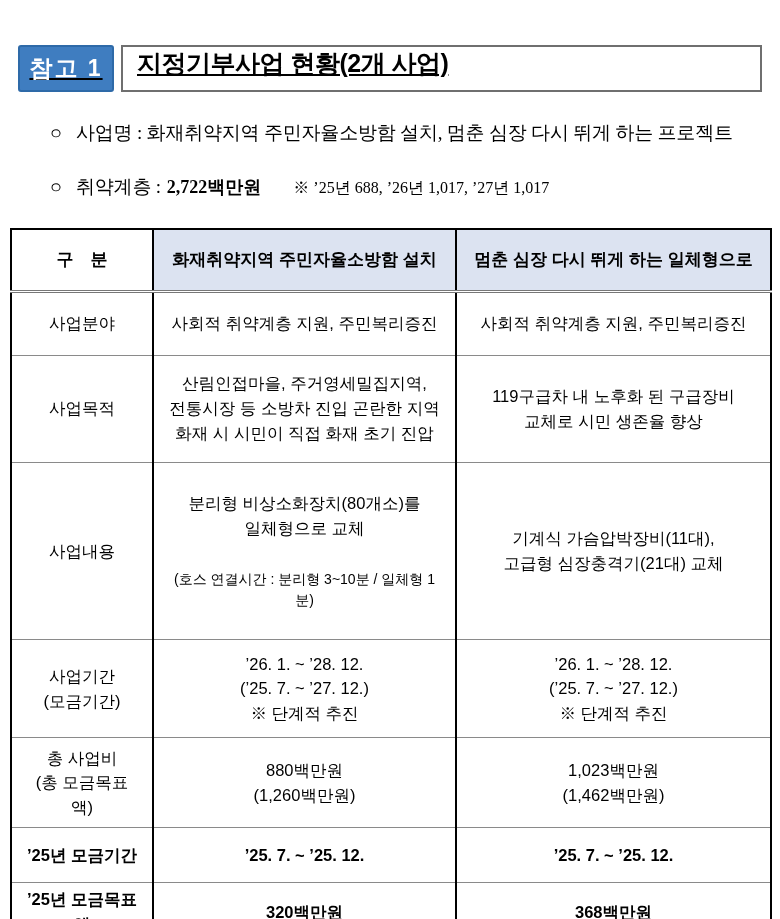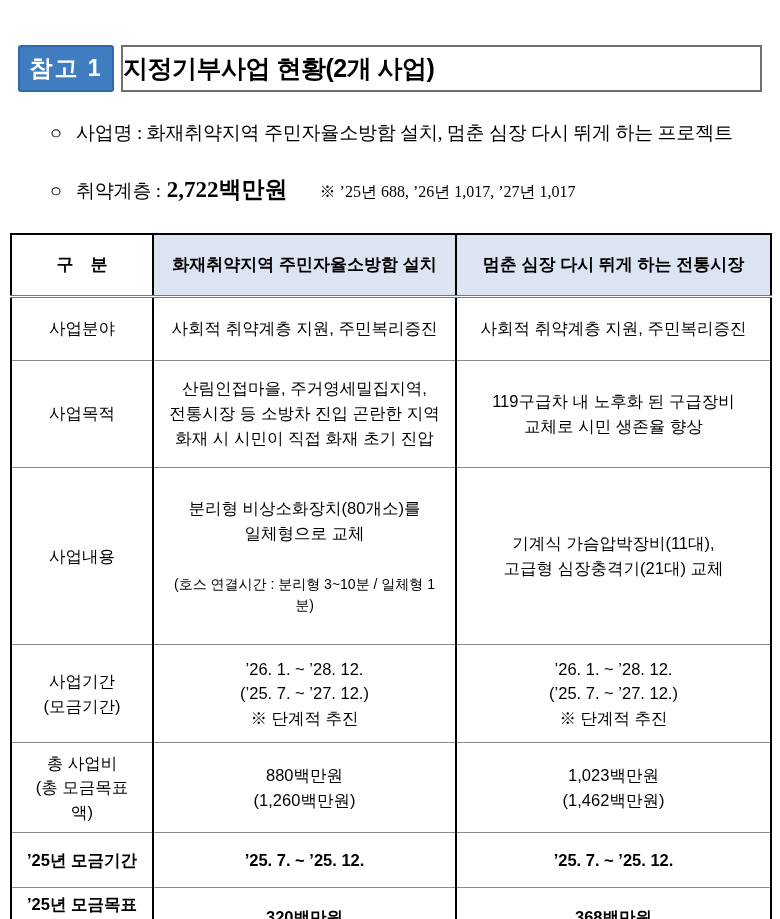--- a/index.html
+++ b/index.html
@@ -12,41 +12,41 @@
   *{box-sizing:border-box;}
   html,body{margin:0;padding:0;background:#ffffff;}
   body{
     width:780px;height:919px;
     font-family:"Liberation Sans", sans-serif;
     color:#000;
   }
   .page{padding:45px 10px 10px 10px;}
 
   
-  .header-row{display:flex;align-items:stretch;gap:7px;height:47px;margin:0 8px 12px 8px;}
+  .header-row{display:flex;align-items:stretch;gap:7px;height:47px;margin:0 8px 12px 8px;text-decoration:underline;}
   .badge{
     background:var(--accent-blue);
     border:2px solid var(--accent-blue-border);
     border-radius:3px;
     color:#fff;font-weight:bold;font-size:23px;letter-spacing:2px;
     width:96px;flex:0 0 96px;
     display:flex;align-items:center;justify-content:center;
   }
   .title-box{
     flex:1;border:2px solid #6f6f6f;background:#fff;
-    display:flex;align-items:center;
+    display:flex;align-items:flex-start;padding-left:14px;
     font-weight:bold;font-size:25px;letter-spacing:-0.5px;
   }
 
   
   .bullet-list{margin:28px 0 0 38px;font-family:"Liberation Serif", serif;}
   .bullet{font-size:19px;margin-bottom:28px;display:flex;align-items:baseline;}
   .marker{font-size:16px;margin-right:12px;}
   .bullet-text{letter-spacing:-0.2px;}
-  .bullet-value{font-size:23px;font-weight:bold;margin-left:6px;}
+  .bullet-value{font-size:18px;font-weight:bold;margin-left:6px;}
   .bullet-note{font-size:16px;margin-left:32px;}
 
   
   .info-table{
     border-collapse:collapse;table-layout:fixed;width:760px;margin-top:6px;
     border:2px solid var(--border-dark);border-bottom-width:3px;
   }
   .c-label{width:142px;}
   .c-a{width:303px;}
   .c-b{width:315px;}
@@ -98,21 +98,21 @@
   <table class="info-table">
     <colgroup>
       <col class="c-label">
         <col class="c-a">
         <col class="c-b">
     </colgroup>
     <thead>
       <tr class="r-head">
         <th>구  분</th>
         <th class="proj-col">화재취약지역 주민자율소방함 설치</th>
-        <th class="proj-col">멈춘 심장 다시 뛰게 하는 전통시장</th>
+        <th class="proj-col">멈춘 심장 다시 뛰게 하는 일체형으로</th>
       </tr>
     </thead>
     <tbody>
       <tr class="r0">
         <td>사업분야</td>
         <td>사회적 취약계층 지원, 주민복리증진</td>
         <td>사회적 취약계층 지원, 주민복리증진</td>
       </tr>
       <tr class="r1">
         <td>사업목적</td>

